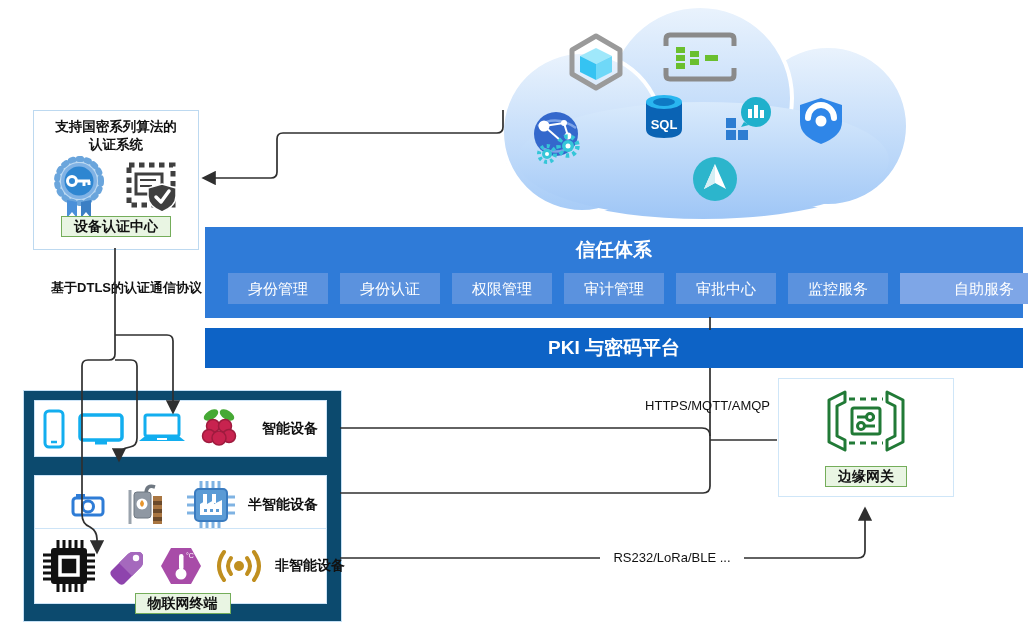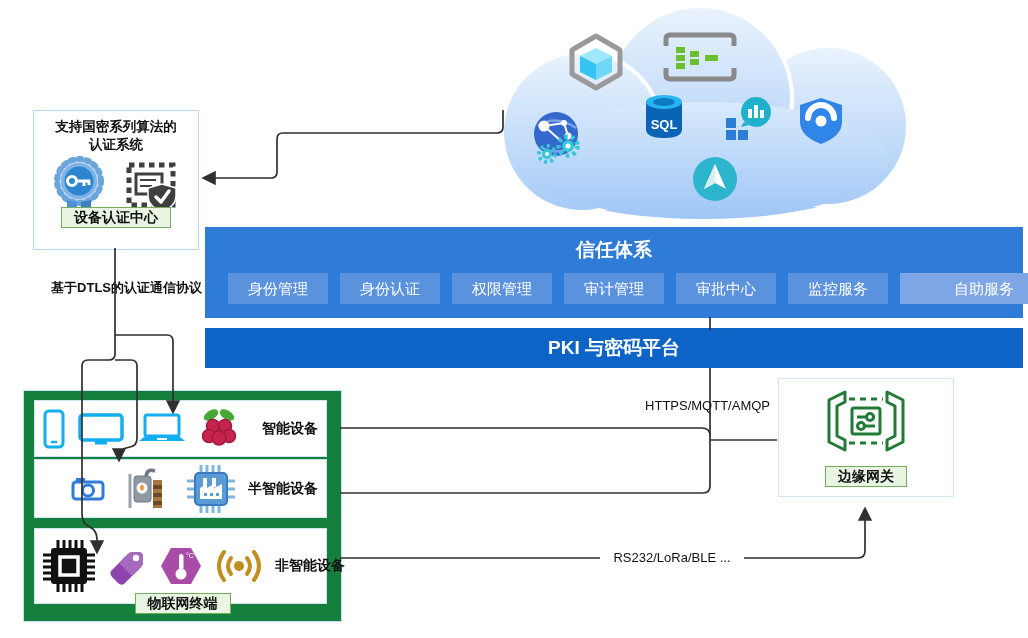--- a/index.html
+++ b/index.html
@@ -15,39 +15,39 @@
   #base-svg{position:absolute;left:0;top:0;z-index:0;}
   
   #conn-svg{position:absolute;left:0;top:0;z-index:5;pointer-events:none;}
   
   .auth-box{left:33px;top:110px;width:164px;height:138px;background:#fff;
     border:1.5px solid #BDD9F0;z-index:2;text-align:center;}
   .auth-title{font-size:13.5px;font-weight:700;line-height:1.32;margin-top:7px;}
   .auth-icons{margin-top:4px;}
   .green-label{border:1.5px solid var(--green_border);background:var(--green_bg);
     font-size:14px;font-weight:700;line-height:19px;padding:0 12px;display:inline-block;}
-  .auth-box .green-label{position:absolute;left:50%;transform:translateX(-50%);bottom:21px;white-space:nowrap;text-align:center;}
+  .auth-box .green-label{position:absolute;left:50%;transform:translateX(-50%);bottom:12px;white-space:nowrap;text-align:center;}
   .dtls-label{left:36px;top:279px;width:166px;text-align:right;font-size:13px;font-weight:700;z-index:2;white-space:nowrap;}
   
   .trust-bar{left:205px;top:227px;width:818px;height:91px;background:var(--trust_bar);z-index:2;}
   .trust-title{color:#fff;font-size:19px;font-weight:700;text-align:center;padding-top:10px;}
   .trust-buttons{display:flex;gap:12px;margin:10px 23px 0 23px;}
   .tbtn{flex:0 0 100px;height:31px;line-height:31px;text-align:center;color:#fff;
     font-size:15px;background:var(--trust_button);cursor:pointer;}
   .tbtn:last-child{background:var(--trust_button_active);padding-left:34px;}
   
   .pki-bar{left:205px;top:328px;width:818px;height:40px;background:var(--pki_bar);z-index:2;
     color:#fff;font-size:19px;font-weight:700;text-align:center;line-height:40px;}
   
-  .iot-box{left:23px;top:390px;width:317px;height:230px;background:#15803d;
+  .iot-box{left:23px;top:390px;width:317px;height:230px;background:#0c4a6e;
     border:1.5px solid var(--box_border);z-index:2;}
   .iot-row{position:absolute;left:10px;width:293px;border:1.3px solid #CDE4F7;background:#fff;
     display:flex;align-items:center;padding:0 8px;box-sizing:border-box;gap:13px;}
   .row1{top:9px;height:57px;}
-  .row2{top:68px;height:59px;padding-left:36px;}
+  .row2{top:84px;height:59px;padding-left:36px;}
   .row3{top:137px;height:76px;}
   .row-label{margin-left:auto;font-size:14px;font-weight:700;white-space:nowrap;}
   .iot-box .green-label{position:absolute;left:50%;transform:translateX(-50%);bottom:7px;white-space:nowrap;}
   
   .gw-box{left:778px;top:378px;width:174px;height:117px;background:#fff;
     border:1.5px solid #CFE6F8;z-index:2;}
   .gw-box .green-label{position:absolute;left:50%;transform:translateX(-50%);bottom:9px;white-space:nowrap;}
   
   .proto-https{left:645px;top:398px;width:125px;text-align:right;font-size:13px;z-index:6;white-space:nowrap;}
   .proto-rs232{left:600px;top:550px;width:144px;text-align:center;font-size:13px;z-index:6;

